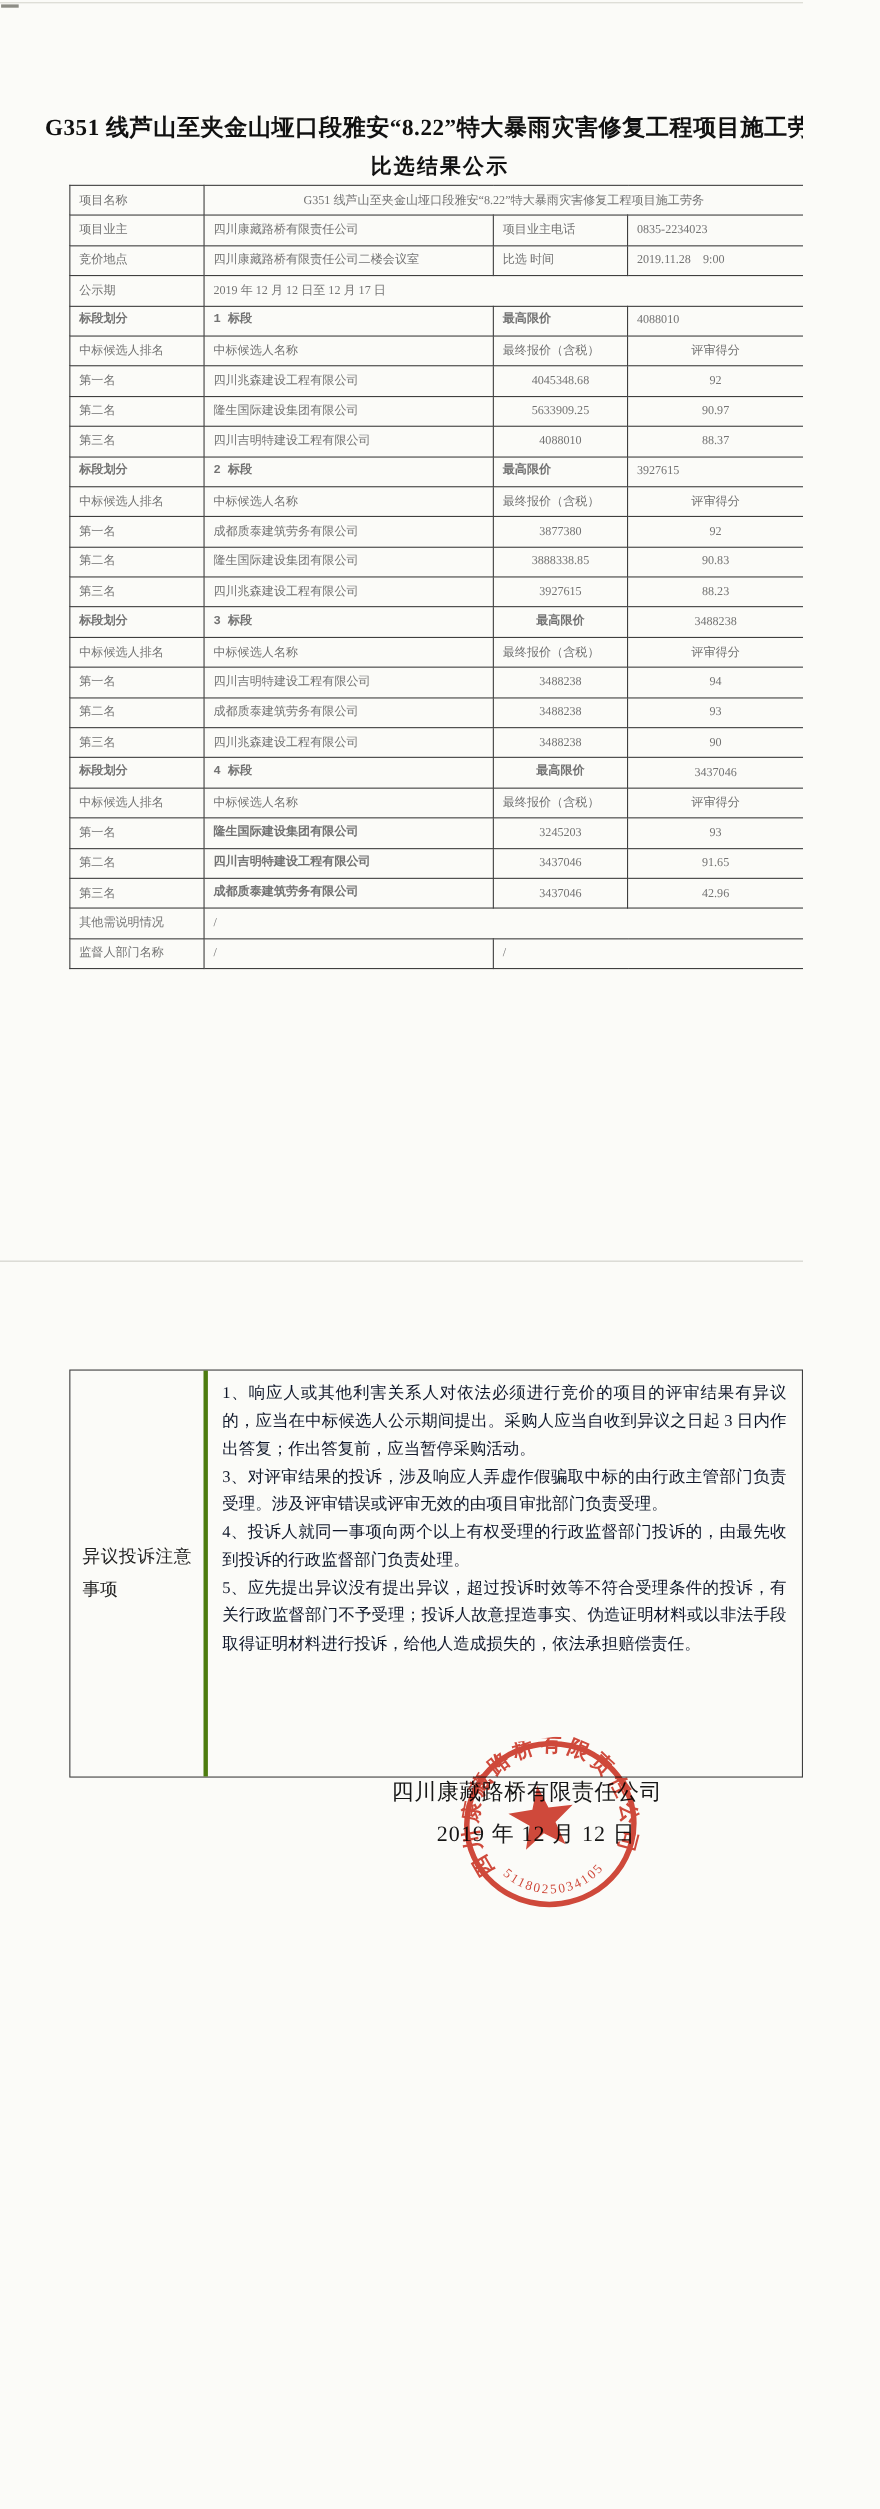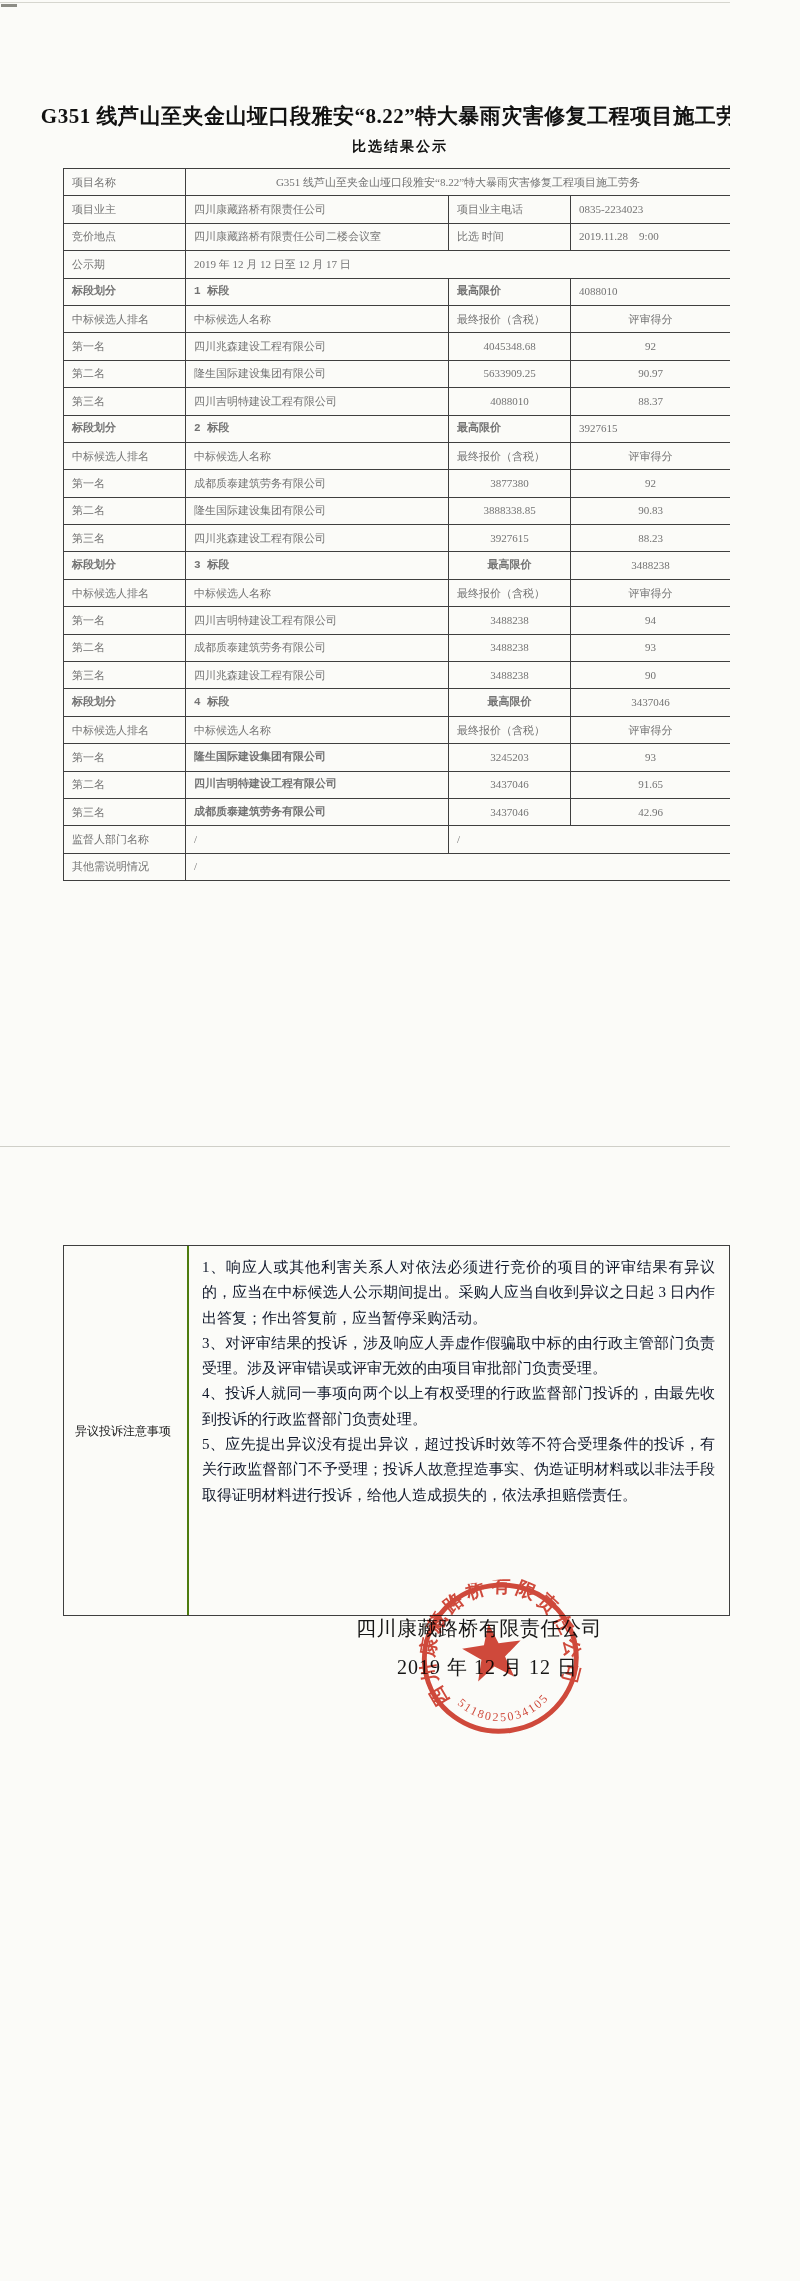--- a/index.html
+++ b/index.html
@@ -20,21 +20,21 @@
 
   .page{position:absolute;left:0;width:800px;background:transparent;}
   #page1{top:0;height:1146px;}
   #page2{top:1147px;height:1134px;}
 
   .title{
     position:absolute;left:0;width:800px;text-align:center;
     font-weight:bold;color:#111;
   }
   #title-line1{top:102px;font-size:21px;letter-spacing:0.5px;}
-  #title-line2{top:138px;font-size:14px;letter-spacing:2px;}
+  #title-line2{top:138px;font-size:19px;letter-spacing:2px;}
 
   table.result{
     position:absolute;left:63px;top:168px;width:667px;
     border-collapse:collapse;table-layout:fixed;
     font-size:11px;color:#737373;
   }
   table.result td{
     border:1px solid #3f3f3f;
     height:26.4px;line-height:15px;
     padding:0 2px 0 8px;
@@ -42,23 +42,23 @@
     font-weight:normal;text-align:left;
   }
   table.result td.c{text-align:center;padding:0 2px;}
   table.result td.b{font-weight:bold;font-family:Liberation Mono, monospace;}
 
   .notice-box{
     position:absolute;left:63px;top:1245px;width:667px;height:371px;
     border:1px solid #3f3f3f;display:flex;box-sizing:border-box;
   }
   .notice-label{
-    width:125px;flex:0 0 125px;border-right:2px solid #4d7c0f;
+    width:125px;flex:0 0 125px;border-right:4px solid #4d7c0f;
     display:flex;align-items:center;box-sizing:border-box;
-    padding:0 11px;font-size:12px;color:#222;
+    padding:0 11px;font-size:16px;color:#222;
     text-align:justify;text-justify:inter-character;line-height:30px;
   }
   .notice-content{
     flex:1;box-sizing:border-box;
     padding:9px 14px 6px 13px;
     font-size:15px;line-height:25.3px;color:#0f172a;
     text-align:justify;text-justify:inter-ideograph;
   }
   .notice-content p{margin:0;}
 
@@ -232,27 +232,27 @@
             <td class="c">3437046</td>
             <td class="c">91.65</td>
           </tr>
           <tr>
             <td class="">第三名</td>
             <td class="b">成都质泰建筑劳务有限公司</td>
             <td class="c">3437046</td>
             <td class="c">42.96</td>
           </tr>
           <tr>
+            <td class="">其他需说明情况</td>
+            <td colspan="3" class="">/</td>
+          </tr>
+          <tr>
             <td class="">监督人部门名称</td>
             <td class="">/</td>
             <td colspan="2" class="">/</td>
-          </tr>
-          <tr>
-            <td class="">其他需说明情况</td>
-            <td colspan="3" class="">/</td>
           </tr>
         </tbody>
     </table>
   </div>
 
   <div class="page" id="page2">
     <div class="notice-box" style="position:absolute;left:63px;top:98px;">
       <div class="notice-label">异议投诉注意事项</div>
       <div class="notice-content">
         <p>1、响应人或其他利害关系人对依法必须进行竞价的项目的评审结果有异议的，应当在中标候选人公示期间提出。采购人应当自收到异议之日起 3 日内作出答复；作出答复前，应当暂停采购活动。</p>

